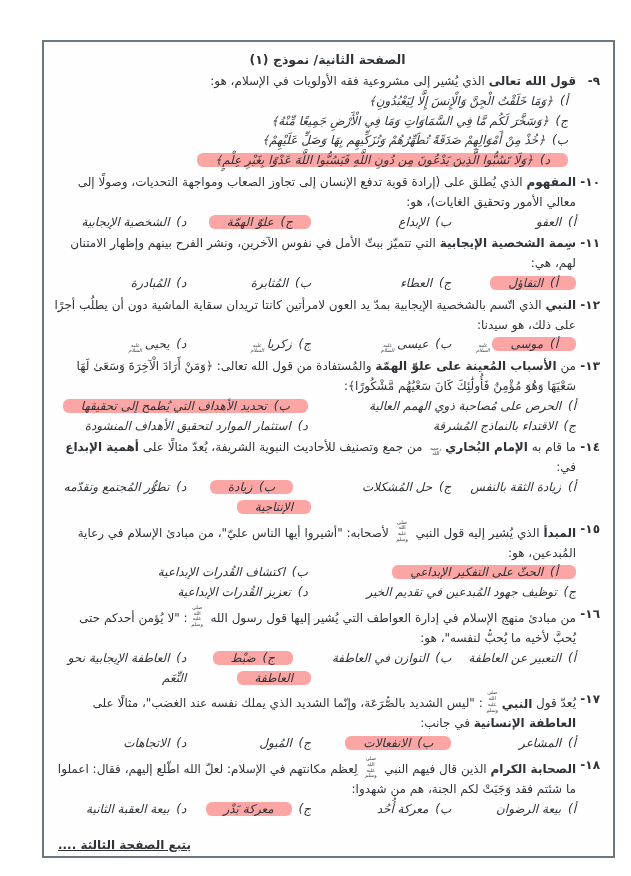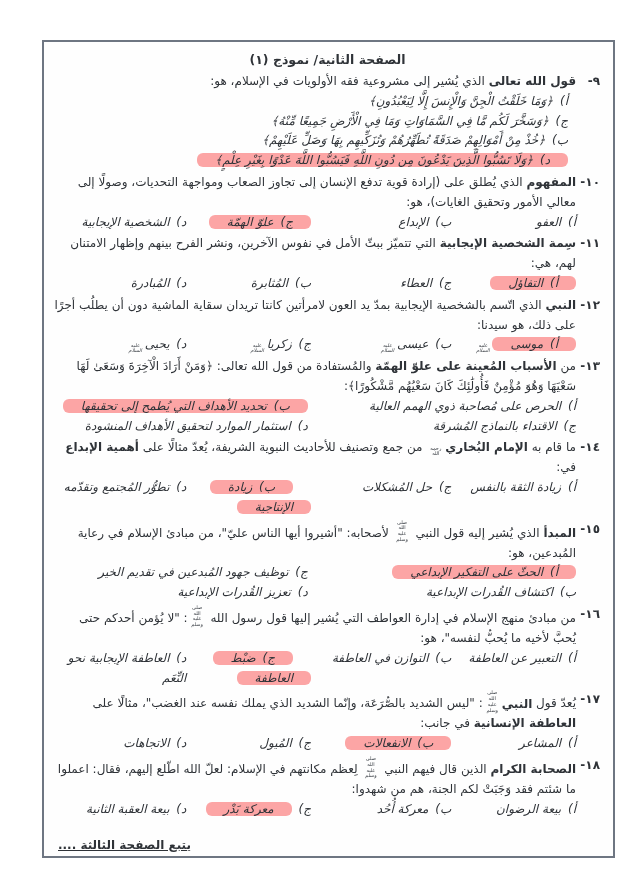--- a/index.html
+++ b/index.html
@@ -105,22 +105,22 @@
         <div class="opt"><span class="hl"><span class="opt-key">ب)</span> <span>زيادة الإنتاجية</span></span></div>
         <div class="opt"><span class="opt-key">د)</span> <span>تطوُّر المُجتمع وتقدّمه</span></div>
       </div>
   </div>
 
   <div class="q">
     <span class="q-num">١٥-</span>
     <span class="q-intro"><b>المبدأ</b><span> الذي يُشير إليه قول النبي </span><span class="hon">صلى الله عليه وسلم</span><span> لأصحابه: "أشيروا أيها الناس عليّ"، من مبادئ الإسلام في رعاية المُبدعين، هو:</span></span>
     <div class="opts opts-2">
         <div class="opt"><span class="hl"><span class="opt-key">أ)</span> <span>الحثّ على التفكير الإبداعي</span></span></div>
+        <div class="opt"><span class="opt-key">ب)</span> <span>اكتشاف القُدرات الإبداعية</span></div>
         <div class="opt"><span class="opt-key">ج)</span> <span>توظيف جهود المُبدعين في تقديم الخير</span></div>
-        <div class="opt"><span class="opt-key">ب)</span> <span>اكتشاف القُدرات الإبداعية</span></div>
         <div class="opt"><span class="opt-key">د)</span> <span>تعزيز القُدرات الإبداعية</span></div>
       </div>
   </div>
 
   <div class="q">
     <span class="q-num">١٦-</span>
     <span class="q-intro"><span>من مبادئ منهج الإسلام في إدارة العواطف التي يُشير إليها قول رسول الله </span><span class="hon">صلى الله عليه وسلم</span><span>: "لا يُؤمن أحدكم حتى يُحبَّ لأخيه ما يُحبُّ لنفسه"، هو:</span></span>
     <div class="opts opts-4">
         <div class="opt"><span class="opt-key">أ)</span> <span>التعبير عن العاطفة</span></div>
         <div class="opt"><span class="opt-key">ب)</span> <span>التوازن في العاطفة</span></div>

